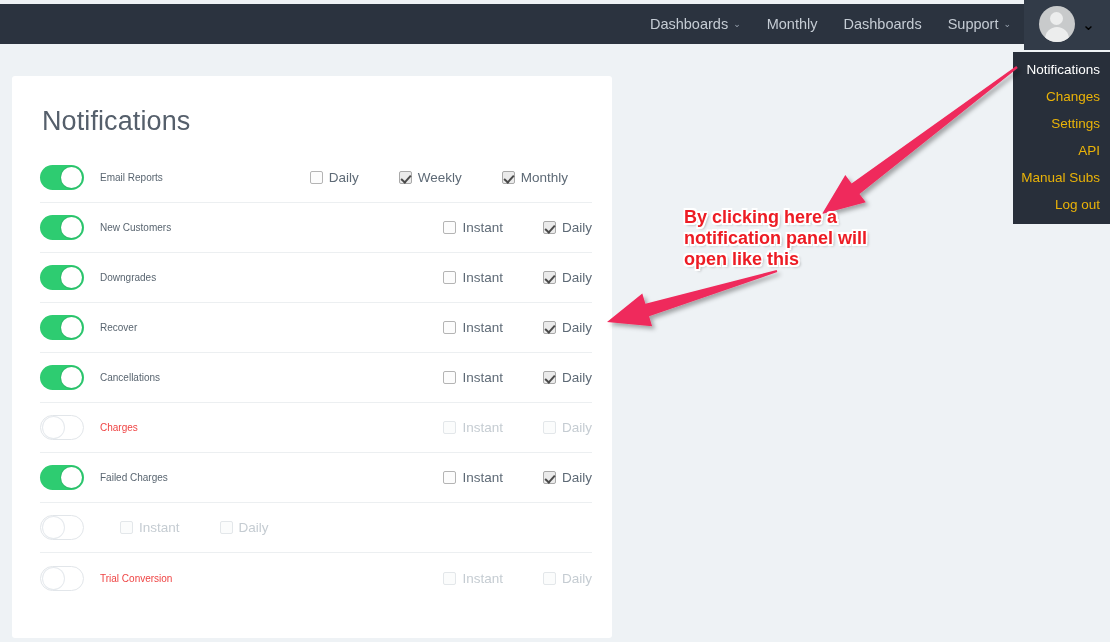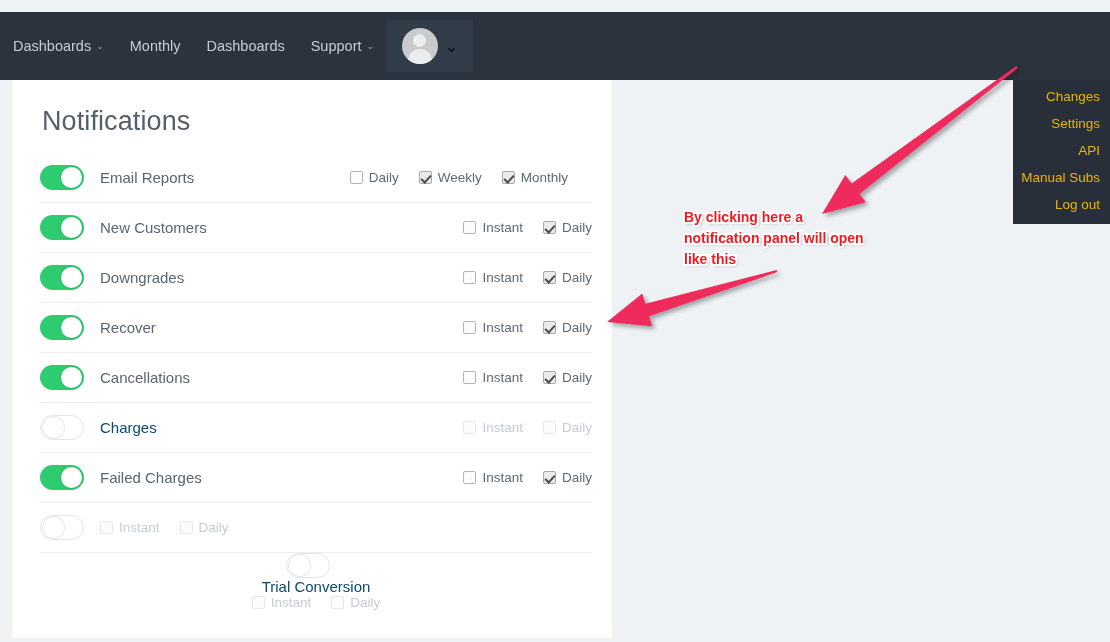--- a/index.html
+++ b/index.html
@@ -10,26 +10,27 @@
   }
   body {
     font-family: "Liberation Sans", sans-serif;
     background: #eef2f5;
     position: relative;
   }
 
   
   #navbar {
     position: absolute;
-    top: 12px; left: 0;
+    top: 4px; left: 0;
     width: 1110px;
-    height: 68px;
+    height: 40px;
     background: #2b333f;
     display: flex;
     align-items: center;
+    justify-content: flex-end;
     z-index: 20;
   }
   .nav-item {
     color: #c5ccd4;
     font-size: 14.5px;
     padding: 0 13px;
     line-height: 52px;
     height: 52px;
     white-space: nowrap;
     cursor: pointer;
@@ -119,21 +120,21 @@
   #rows {
     margin-top: 16px;
     padding: 0 20px 0 28px;
   }
   .row {
     height: 50px;
     display: flex;
     align-items: center;
     border-bottom: 1px solid #eceff1;
   }
-  .row:last-child { border-bottom: none; flex-direction: column; }
+  .row:last-child { border-bottom: none; }
 
   
   .toggle {
     width: 44px;
     height: 25px;
     border-radius: 13px;
     position: relative;
     flex: none;
     cursor: pointer;
     margin-right: 16px;
@@ -145,39 +146,40 @@
     width: 21px; height: 21px;
     border-radius: 50%;
     background: #ffffff;
     top: 2px;
     box-shadow: 0 0 0 1px rgba(0,0,0,0.07);
   }
   .toggle.on .knob { left: 21px; }
   .toggle.off .knob { left: 2px; top: 1px; box-shadow: 0 0 0 1px #e6eaee; }
 
   .row-label {
-    font-size: 15px;
+    font-size: 10px;
     color: #596570;
     flex: 1;
     white-space: nowrap;
   }
-  .row.disabled .row-label { color: #0c4a6e; }
+  .row.disabled .row-label { color: #ef4444; }
 
   .opts {
     display: flex;
     align-items: center;
     gap: 20px;
     flex: none;
   }
   .opt {
     display: flex;
     align-items: center;
     gap: 6px;
     cursor: pointer;
     white-space: nowrap;
+    margin-left: 20px;
   }
   .opt .box {
     width: 13px; height: 13px;
     border: 1px solid #b4b4b4;
     border-radius: 2px;
     background: #fcfcfc;
     position: relative;
     flex: none;
   }
   .opt.checked .box {
@@ -212,21 +214,21 @@
     left: 0; top: 0;
     width: 1110px; height: 642px;
     z-index: 30;
     pointer-events: none;
   }
   #annotation-text {
     position: absolute;
     left: 684px;
     top: 207px;
     width: 190px;
-    font-size: 14px;
+    font-size: 18px;
     line-height: 21px;
     font-weight: bold;
     color: #ed1c24;
     text-shadow:
       -1.6px -1.6px 0 #fff,  1.6px -1.6px 0 #fff,
       -1.6px  1.6px 0 #fff,  1.6px  1.6px 0 #fff,
       -1.6px 0 0 #fff, 1.6px 0 0 #fff,
       0 -1.6px 0 #fff, 0 1.6px 0 #fff,
        2px 2px 3px rgba(0,0,0,0.35);
   }

